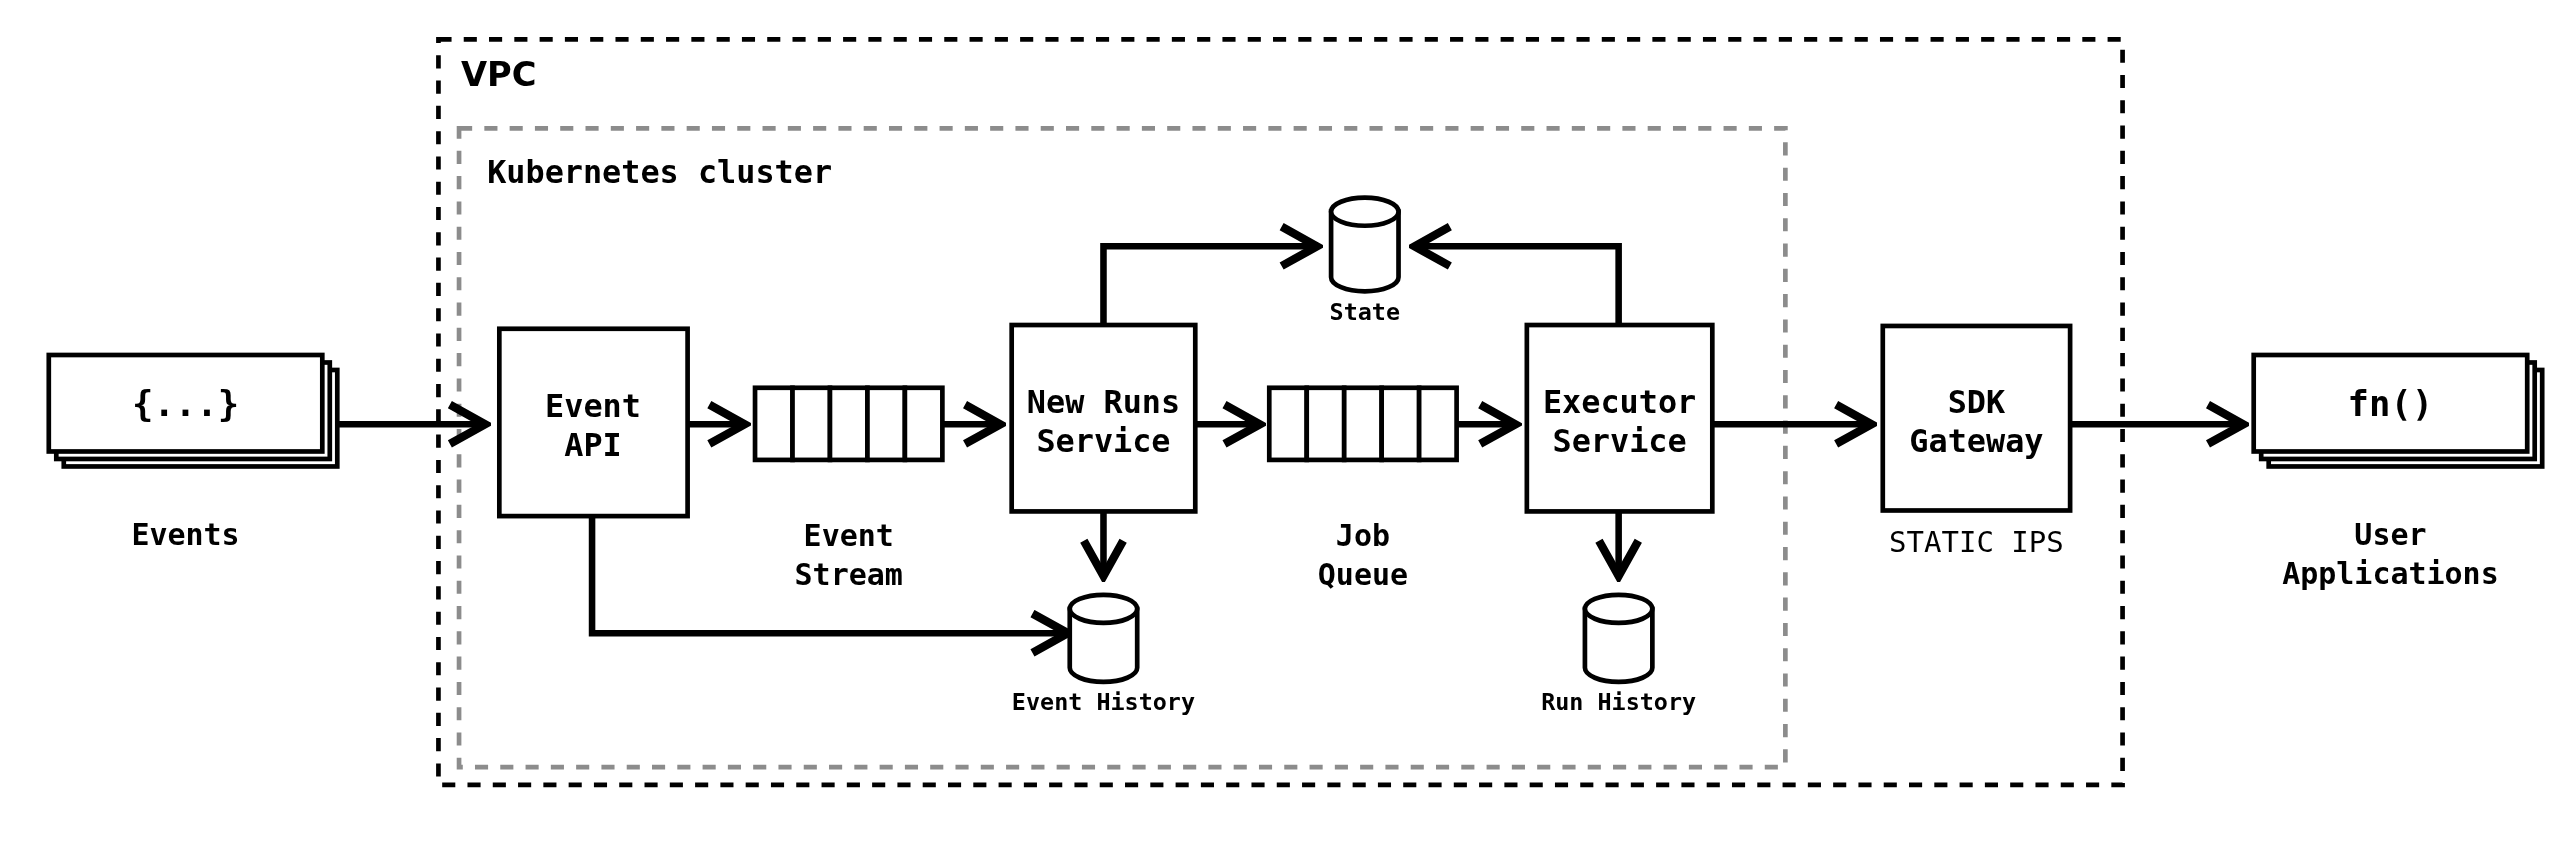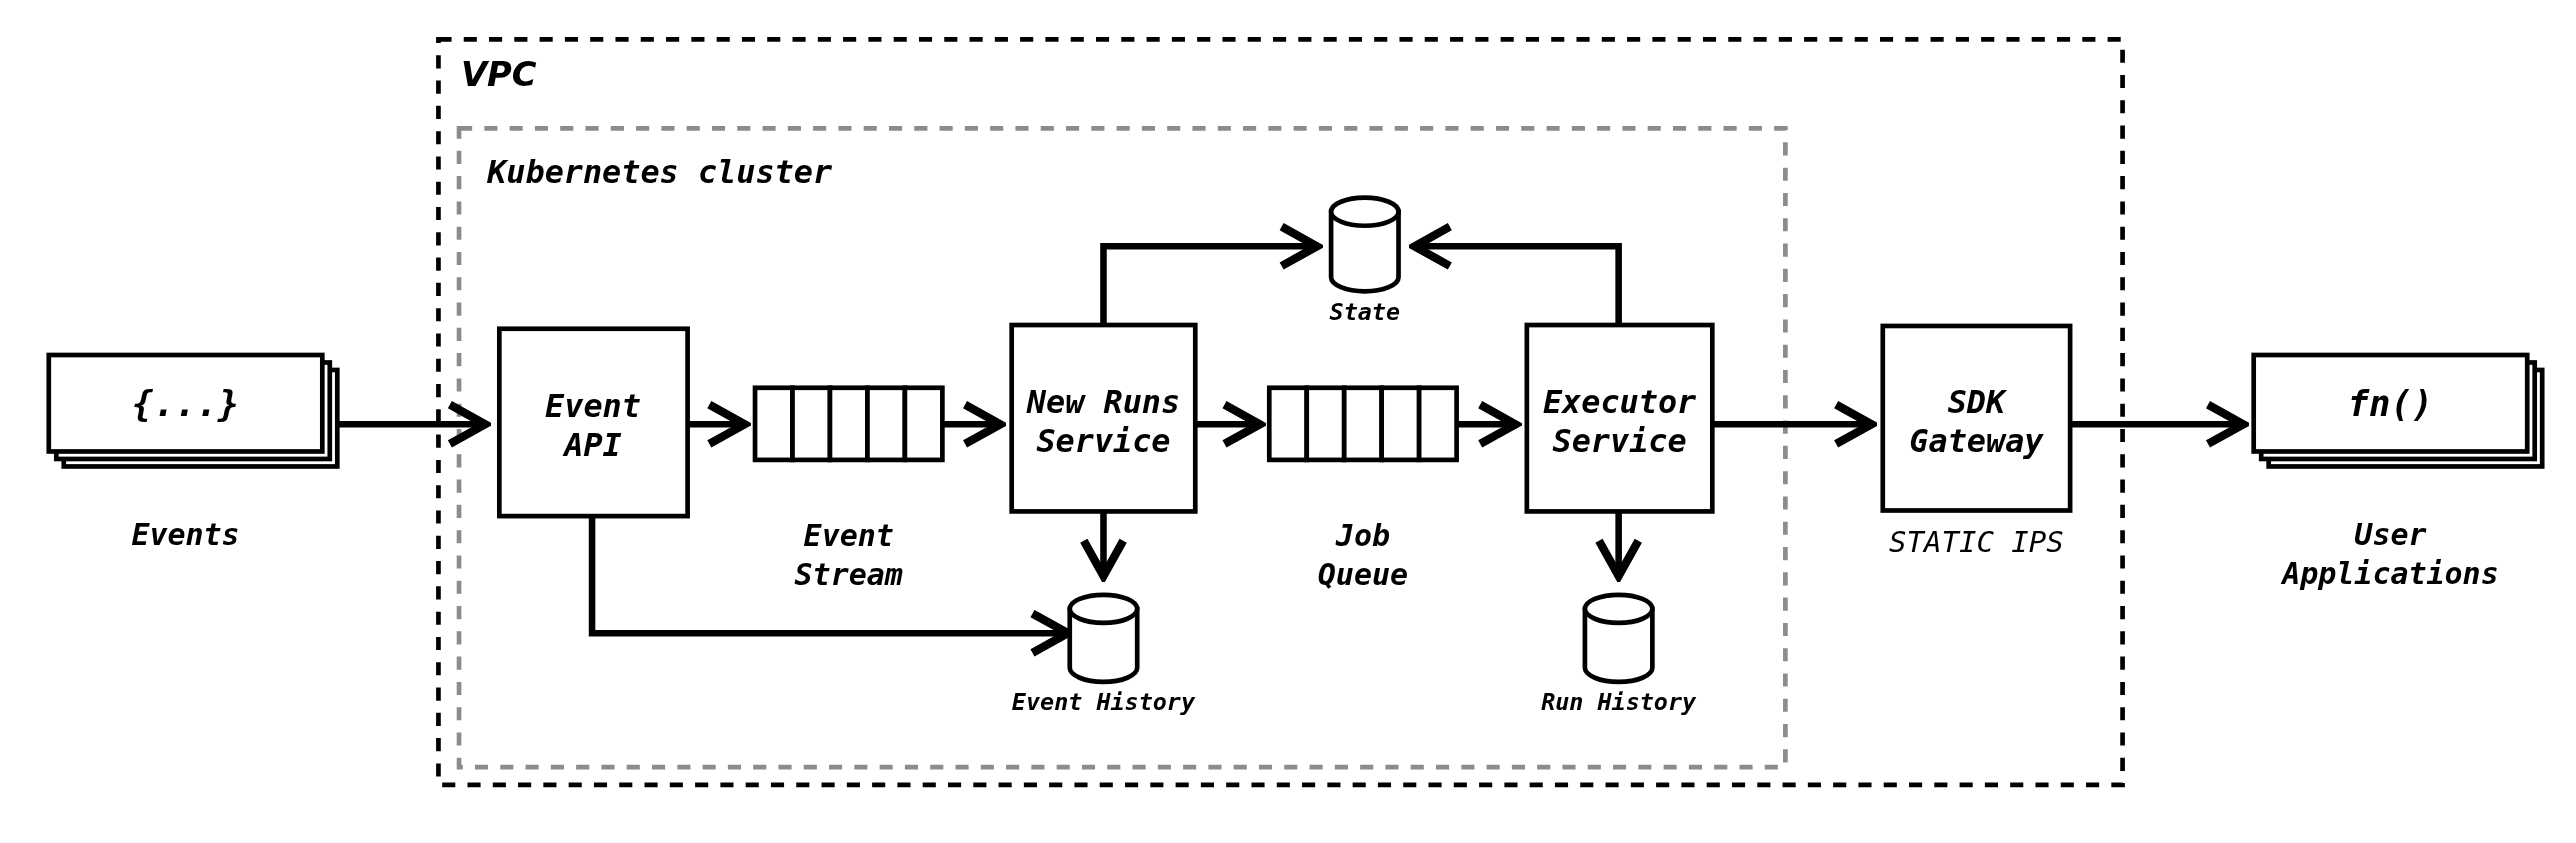--- a/index.html
+++ b/index.html
@@ -10,21 +10,20 @@
   body {
     width: 2576px;
     height: 843px;
     font-family: "DejaVu Sans Mono", monospace;
     overflow: hidden;
   }
   #diagram-root {
     position: relative;
     width: 2160px;
     height: 843px;
-    font-style: italic;
   }
   svg#arch-svg {
     display: block;
     width: 2576px;
     height: 843px;
   }
   .mono-bold {
     font-family: "DejaVu Sans Mono", monospace;
     font-weight: bold;
     fill: #000000;

